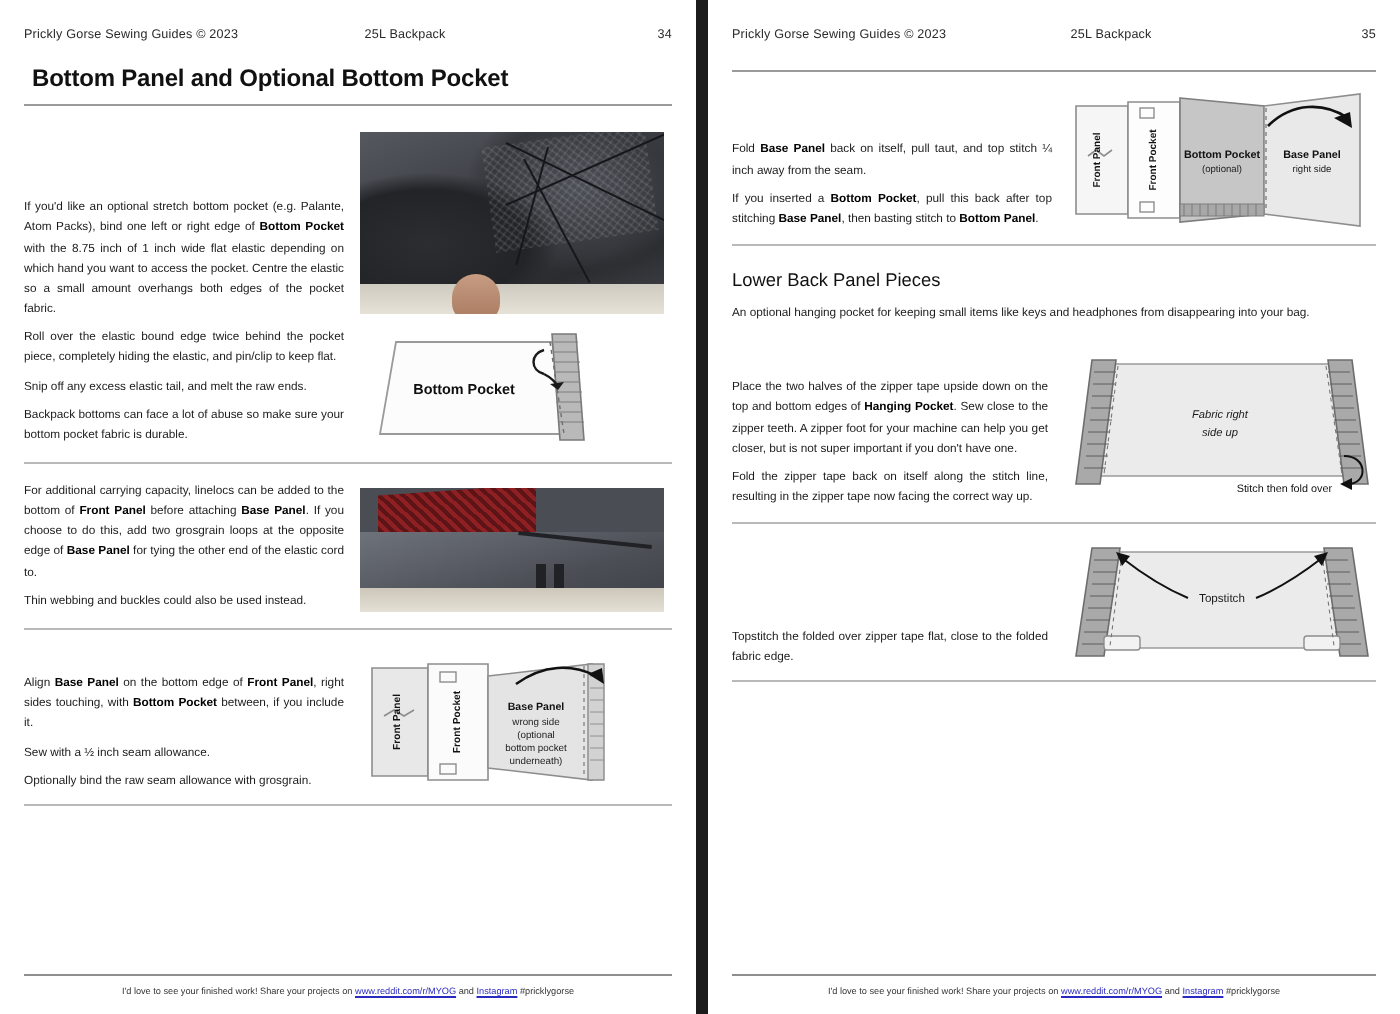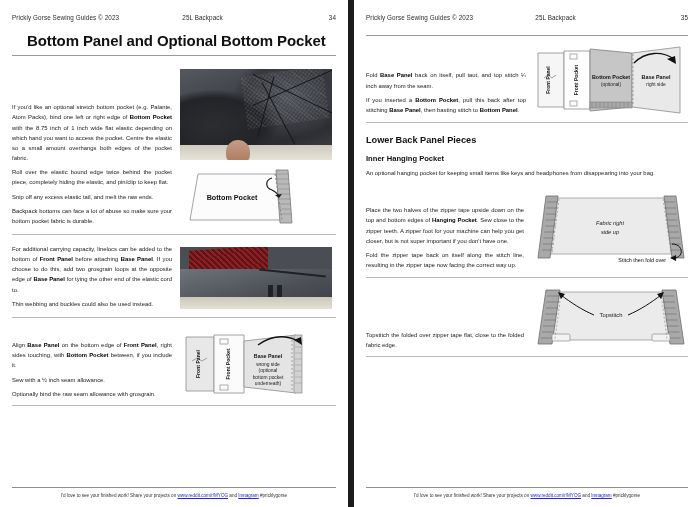--- a/index.html
+++ b/index.html
@@ -9,22 +9,22 @@
   .page{background:#ffffff;position:relative;box-sizing:border-box;}
   .page-left{width:348px;height:507px;padding:14px 12px 0 12px;}
   .gutter{width:6px;height:507px;background:#1c1c1c;}
   .page-right{width:346px;height:507px;padding:14px 12px 0 12px;}
 
   .pg-header{display:flex;align-items:baseline;font-size:6.3px;color:#2a2a2a;letter-spacing:.1px;}
   .pg-header .h-left{flex:0 0 auto;}
   .pg-header .h-mid{flex:1 1 auto;text-align:center;padding-right:28px;}
   .pg-header .h-num{flex:0 0 auto;text-align:right;width:22px;}
 
-  h1.sec{font-size:15px;font-weight:bold;color:#111;margin:11px 0 6px 15px;letter-spacing:-.1px;}
-  h2.sec2{font-size:9.2px;font-weight:bold;color:#111;margin:12px 0 7px 0;}
+  h1.sec{font-size:12px;font-weight:bold;color:#111;margin:11px 0 6px 4px;letter-spacing:-.1px;}
+  h2.sec2{font-size:9.2px;font-weight:normal;color:#111;margin:12px 0 7px 0;}
   h3.sec3{font-size:7.6px;font-weight:bold;color:#111;margin:9px 0 5px 0;}
 
   .rule{height:1px;background:#9a9a9a;width:100%;margin:0;}
   .rule.thin{background:#b9b9b9;}
 
   .block{display:flex;gap:8px;align-items:flex-end;}
   .col-text{flex:1 1 auto;}
   .col-fig{flex:0 0 auto;}
 
   p.body{font-size:5.9px;line-height:1.72;color:#1b1b1b;text-align:justify;margin:0 0 4px 0;}
@@ -242,21 +242,20 @@
           <text class="figtxt sm" x="77" y="41" font-size="4.8" text-anchor="middle" fill="#222">(optional)</text>
           <text class="figtxt" x="122" y="34" font-size="5.4" text-anchor="middle" fill="#111">Base Panel</text>
           <text class="figtxt sm" x="122" y="41" font-size="4.8" text-anchor="middle" fill="#222">right side</text>
         </svg>
       </div>
     </div>
 
     <div class="rule thin" style="margin-top:7px;"></div>
 
     <h2 class="sec2">Lower Back Panel Pieces</h2>
-    <h3 class="sec3">Inner Hanging Pocket</h3>
     <div class="wide">An optional hanging pocket for keeping small items like keys and headphones from disappearing into your bag.</div>
 
     <div class="block" style="margin-top:14px;">
       <div class="col-text" style="width:158px;flex:0 0 158px;">
         <p class="body">Place the two halves of the zipper tape upside down on the top and bottom edges of <b>Hanging Pocket</b>. Sew close to the zipper teeth. A zipper foot for your machine can help you get closer, but is not super important if you don't have one.</p>
         <p class="body">Fold the zipper tape back on itself along the stitch line, resulting in the zipper tape now facing the correct way up.</p>
       </div>
       <div class="col-fig" style="width:158px;">
         <svg width="158" height="78" viewBox="0 0 158 78">
           <polygon points="24,6 134,6 142,62 16,62" fill="#ebebeb" stroke="#9a9a9a" stroke-width="0.8"></polygon>

